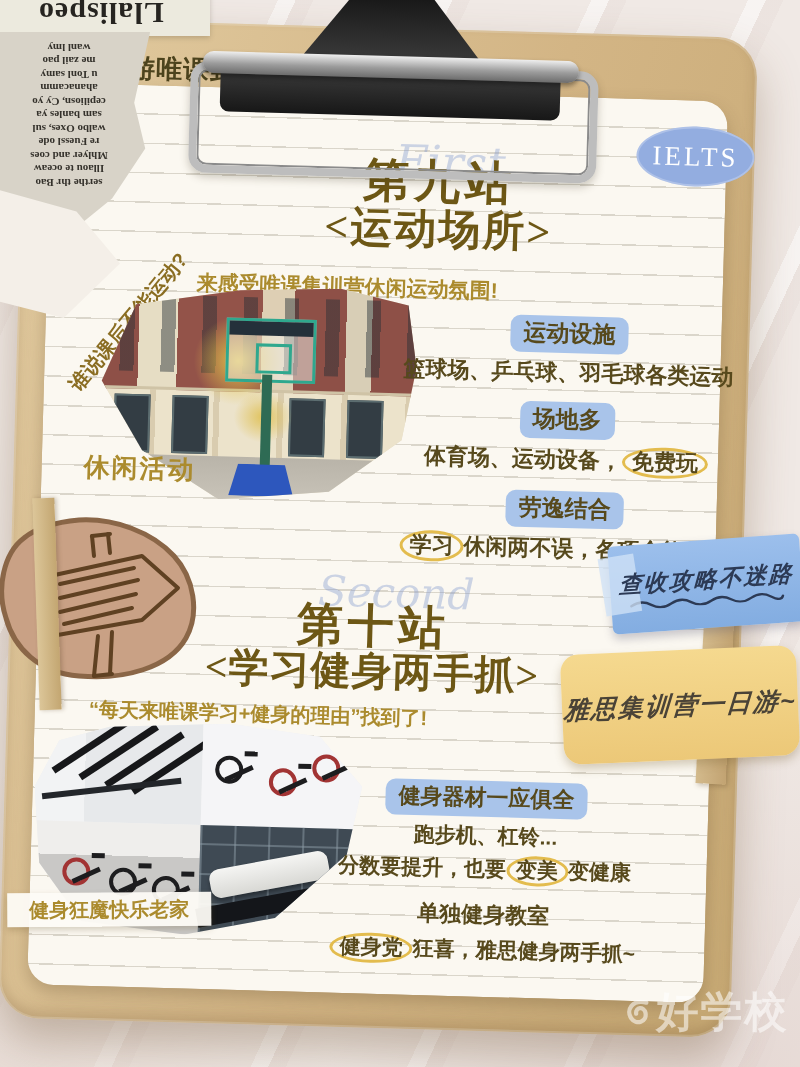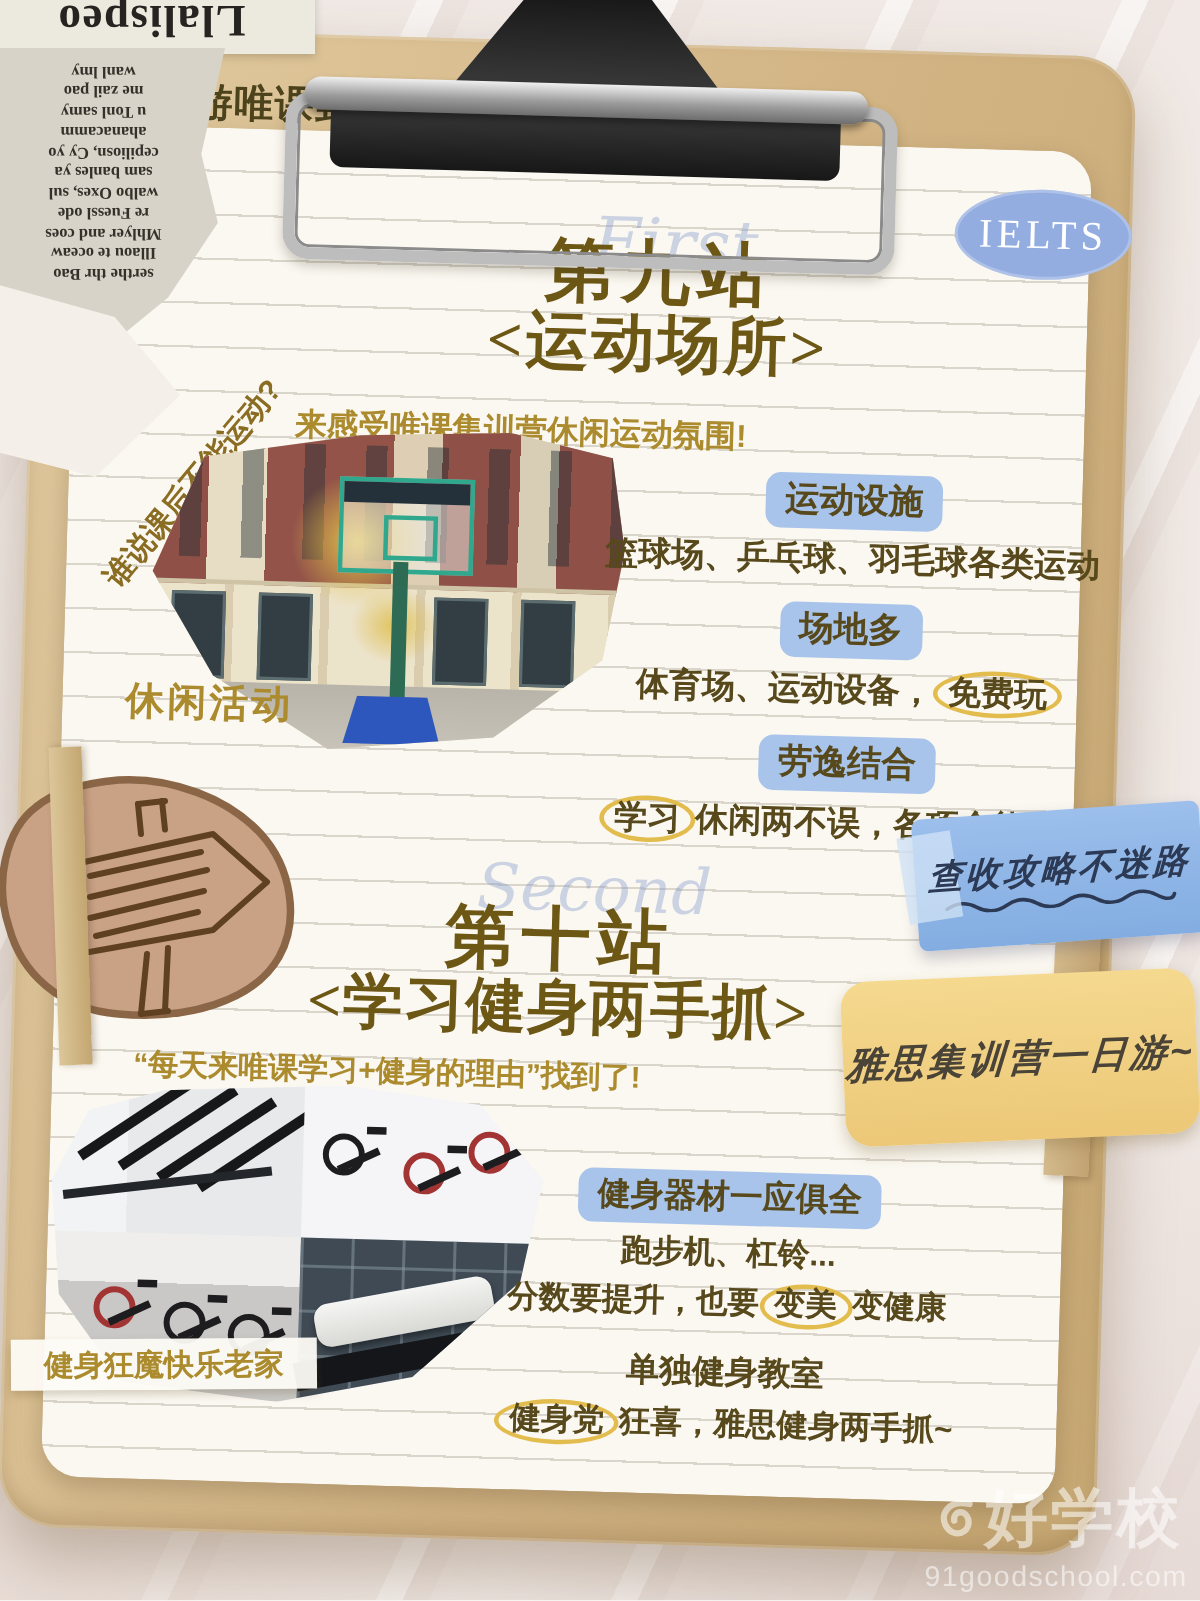--- a/index.html
+++ b/index.html
@@ -127,21 +127,21 @@
   .note{position:absolute;display:flex;flex-direction:column;align-items:center;justify-content:center;}
   .noteblue{left:610px;top:540px;width:192px;height:88px;transform:rotate(-4deg);border-radius:6px;
     background:linear-gradient(#9cbfec,#83ade1);box-shadow:0 5px 10px rgba(80,80,110,.3);z-index:35;}
   .tape{position:absolute;left:-8px;top:10px;width:36px;height:58px;background:rgba(208,226,246,.78);transform:rotate(-5deg);}
   .noteyellow{left:562px;top:650px;width:236px;height:110px;transform:rotate(-2.5deg);border-radius:18px;
     background:linear-gradient(#f5d98f,#ecc878);box-shadow:0 5px 10px rgba(120,95,50,.3);z-index:36;}
   .hand{font-style:italic;transform:skewX(-6deg);letter-spacing:2px;font-weight:700;}
   .noteblue .hand{color:#2c3a55;font-size:23px;}
   .noteyellow .hand{color:#4a4337;font-size:25px;}
   
-  .wm{position:absolute;left:608px;top:984px;width:192px;z-index:60;color:rgba(255,255,255,.55);text-align:center;}
+  .wm{position:absolute;left:608px;top:984px;width:192px;z-index:60;color:rgba(255,255,255,.55);text-align:left;}
   .wm-row{display:flex;align-items:center;justify-content:center;gap:3px;}
   .wm-brand{font-size:42px;font-weight:700;letter-spacing:2px;}
   .wm-domain{font-size:19px;letter-spacing:1px;margin-top:1px;}
 </style>
 </head>
 <body>
 
 <div class="stage">
   <div class="bg-tex"></div>
 
@@ -321,15 +321,14 @@
     <span class="hand">雅思集训营一日游~</span>
   </div>
 
   <div class="wm">
     <div class="wm-row">
       <svg width="34" height="34" viewBox="0 0 40 40">
         <path d="M31 9 C14 5 7 18 13 27 C19 36 32 32 30 21 C28 13 18 14 19 22" fill="none" stroke="rgba(255,255,255,.55)" stroke-width="5" stroke-linecap="round"></path>
       </svg>
       <span class="wm-brand">好学校</span>
     </div>
-    <div class="wm-domain">91goodschool.com</div>
   </div>
 </div>
 
 </body></html>

